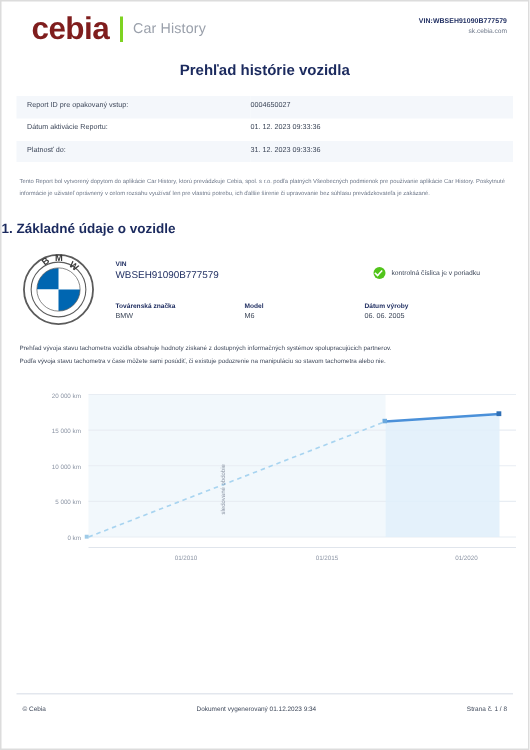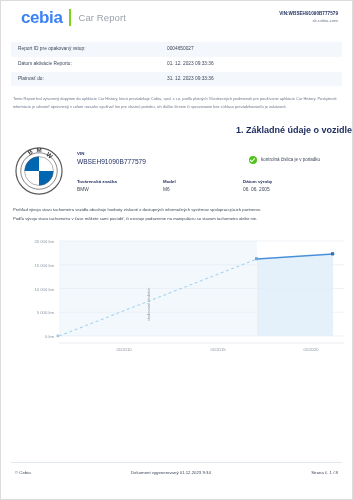--- a/index.html
+++ b/index.html
@@ -34,24 +34,24 @@
     padding: 8px 14px 0 20px;
     height: 30px;
     box-sizing: border-box;
   }
   .brand {
     display: flex;
     align-items: center;
     gap: 7px;
   }
   .brand-mark {
-    font-size: 17px;
+    font-size: 21px;
     font-weight: 700;
     letter-spacing: -0.4px;
-    color: #3b82f6;
+    color: #7f1d1d;
     line-height: 1;
   }
   .brand-divider {
     width: 2px;
     height: 17px;
     background: #7ed321;
   }
   .brand-sub {
     font-size: 9.5px;
     color: #9aa0ab;
@@ -109,21 +109,21 @@
   .disclaimer {
     margin: 9px 12px 0 12px;
     font-size: 3.9px;
     line-height: 1.85;
     color: #6d7789;
     text-align: left;
   }
 
   
   .section-heading {
-    text-align: right;
+    text-align: left;
     font-size: 9px;
     font-weight: 700;
     color: #1b2a5e;
     margin-top: 15px;
   }
 
   
   .vehicle-block {
     display: flex;
     align-items: flex-start;
@@ -256,28 +256,29 @@
 </head>
 <body>
 
 <div id="page">
 <div class="page-inner">
 
   <div class="header">
     <div class="brand">
       <div class="brand-mark">cebia</div>
       <div class="brand-divider"></div>
-      <div class="brand-sub">Car Report</div>
+      <div class="brand-sub">Car History</div>
     </div>
     <div class="header-right">
       <div class="vin-line">VIN:WBSEH91090B777579</div>
       <div class="site-line">sk.cebia.com</div>
     </div>
   </div>
 
+  <div class="doc-title">Prehľad histórie vozidla</div>
 
   <table class="info-table">
     <tbody>
       <tr class="shaded">
         <td>Report ID pre opakovaný vstup:</td>
         <td class="value">0004650027</td>
       </tr>
       <tr>
         <td>Dátum aktivácie Reportu:</td>
         <td class="value">01. 12. 2023 09:33:36</td>

